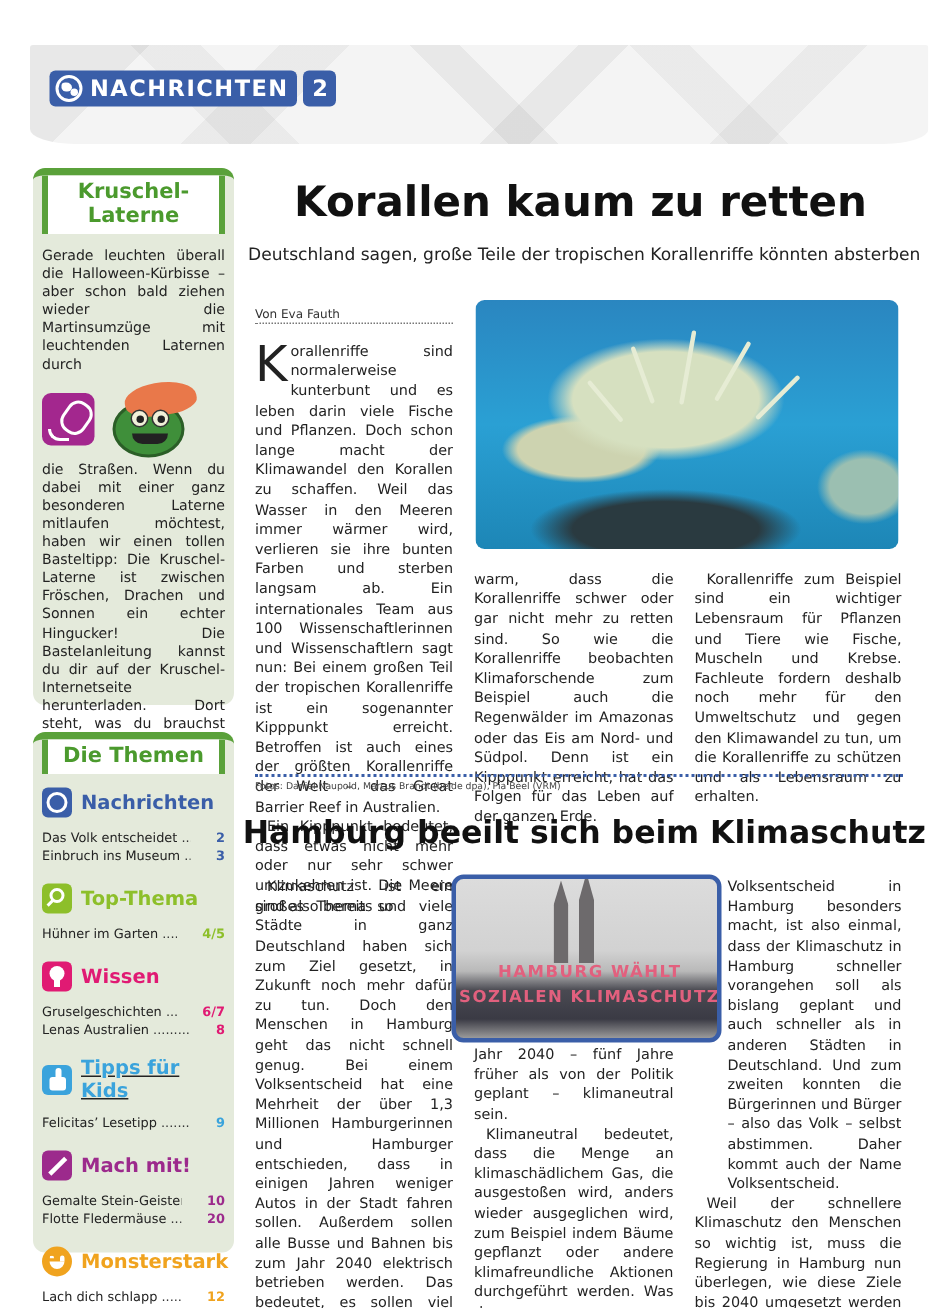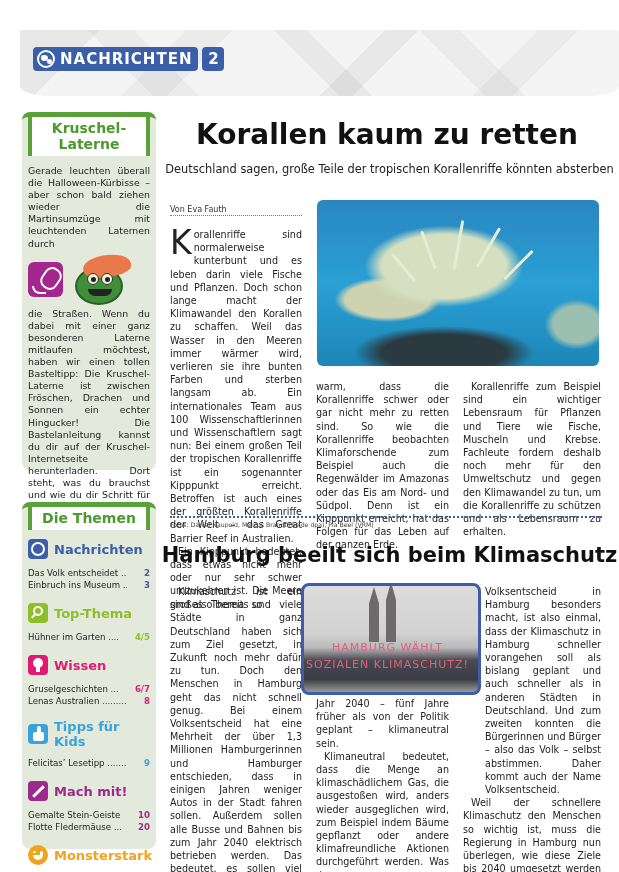--- a/index.html
+++ b/index.html
@@ -46,21 +46,21 @@
   .mouse-ico::before { content: ""; position: absolute; left: 14px; top: 5px; width: 14px; height: 19px; border: 2px solid #fff; border-radius: 8px; transform: rotate(35deg); }
   .mouse-ico::after { content: ""; position: absolute; left: 4px; top: 24px; width: 12px; height: 6px; border-bottom: 2px solid #fff; border-left: 2px solid #fff; border-radius: 0 0 0 8px; }
   .monster { width: 52px; height: 50px; position: relative; }
   .monster .cap { position: absolute; left: 8px; top: 0; width: 48px; height: 22px; background: #e9784a; border-radius: 50% 60% 40% 50%; transform: rotate(-10deg); }
   .monster .head { position: absolute; left: 0; top: 12px; width: 48px; height: 38px; background: #3f8f3a; border-radius: 50%; border: 2px solid #2b5e27; }
   .monster .eye { position: absolute; top: 18px; width: 12px; height: 12px; background: #f1f0d8; border-radius: 50%; border: 1px solid #333; }
   .monster .eye::after { content: ""; position: absolute; left: 3px; top: 3px; width: 5px; height: 5px; background: #222; border-radius: 50%; }
   .monster .mouth { position: absolute; left: 13px; top: 34px; width: 24px; height: 7px; background: #222; border-radius: 0 0 10px 10px; }
   .laterne .link { font-size: 12px; font-weight: bold; font-style: italic; color: #b0207f; padding: 9px 6px 0; }
 
-  .themen { top: 502px; height: 347px; }
+  .themen { top: 488px; height: 347px; }
   .themen .cat { display: flex; align-items: center; gap: 6px; padding: 0 6px; margin-top: 9px; }
   .themen .cat .ico { width: 20px; height: 20px; border-radius: 4px; position: relative; flex: none; }
   .themen .cat .lbl { font-weight: bold; font-size: 13px; }
   .themen .entry { display: flex; font-size: 8.6px; line-height: 12px; padding: 0 6px; gap: 16px; }
   .themen .entry .t { white-space: nowrap; overflow: hidden; flex: 1; }
   .themen .entry .t::after { content: " ........................................."; color: #333; }
   .themen .entry .n { font-weight: bold; flex: none; padding-left: 1px; }
   .themen .entries { margin-top: 8px; }
 
   .ico-globe { background: #3a5ea8; }
@@ -110,21 +110,21 @@
   .headline2 {
     position: absolute; left: 160px; top: 543px; width: 459px; text-align: center;
     font-weight: bold; font-size: 21px; color: #111;
   }
 
   .hamburg-photo {
     position: absolute; left: 301px; top: 583px; width: 180px; height: 112px; border: 3px solid #3a5ea8; border-radius: 8px; overflow: hidden;
     background: linear-gradient(180deg, #dcdcdc 0%, #d2d2d2 45%, #b9b9b9 58%, #4a4a52 70%, #3a3a44 88%, #9a9a9a 100%);
   }
   .hamburg-photo .spire { position: absolute; bottom: 50px; width: 10px; background: #6d6a6c; clip-path: polygon(50% 0, 100% 30%, 100% 100%, 0 100%, 0 30%); }
-  .hamburg-photo .sign { position: absolute; font-weight: normal; font-size: 13px; color: #e2607e; letter-spacing: 1px; white-space: nowrap; }
+  .hamburg-photo .sign { position: absolute; font-weight: bold; font-size: 13px; color: #e2607e; letter-spacing: 1px; white-space: nowrap; }
 </style>
 </head>
 <body>
 
 <div class="paper-band"></div>
 
 <div class="header-badge">
   <div class="sect">
     <span class="globe"></span>
     <span>NACHRICHTEN</span>
@@ -186,21 +186,21 @@
     <div class="entry">
         <span class="t">Gruselgeschichten</span>
         <span class="n" style="color:#e01a73">6/7</span>
       </div>
     <div class="entry">
         <span class="t">Lenas Australien</span>
         <span class="n" style="color:#e01a73">8</span>
       </div>
   </div>
 
-  <div class="cat" style="margin-top:12px;">
+  <div class="cat" style="margin-top:12px;text-decoration:underline;">
     <span class="ico ico-thumb"></span>
     <span class="lbl" style="color:#3aa3dc">Tipps für Kids</span>
   </div>
   <div class="entries">
     <div class="entry">
         <span class="t">Felicitas’ Lesetipp</span>
         <span class="n" style="color:#3aa3dc">9</span>
       </div>
   </div>
 

